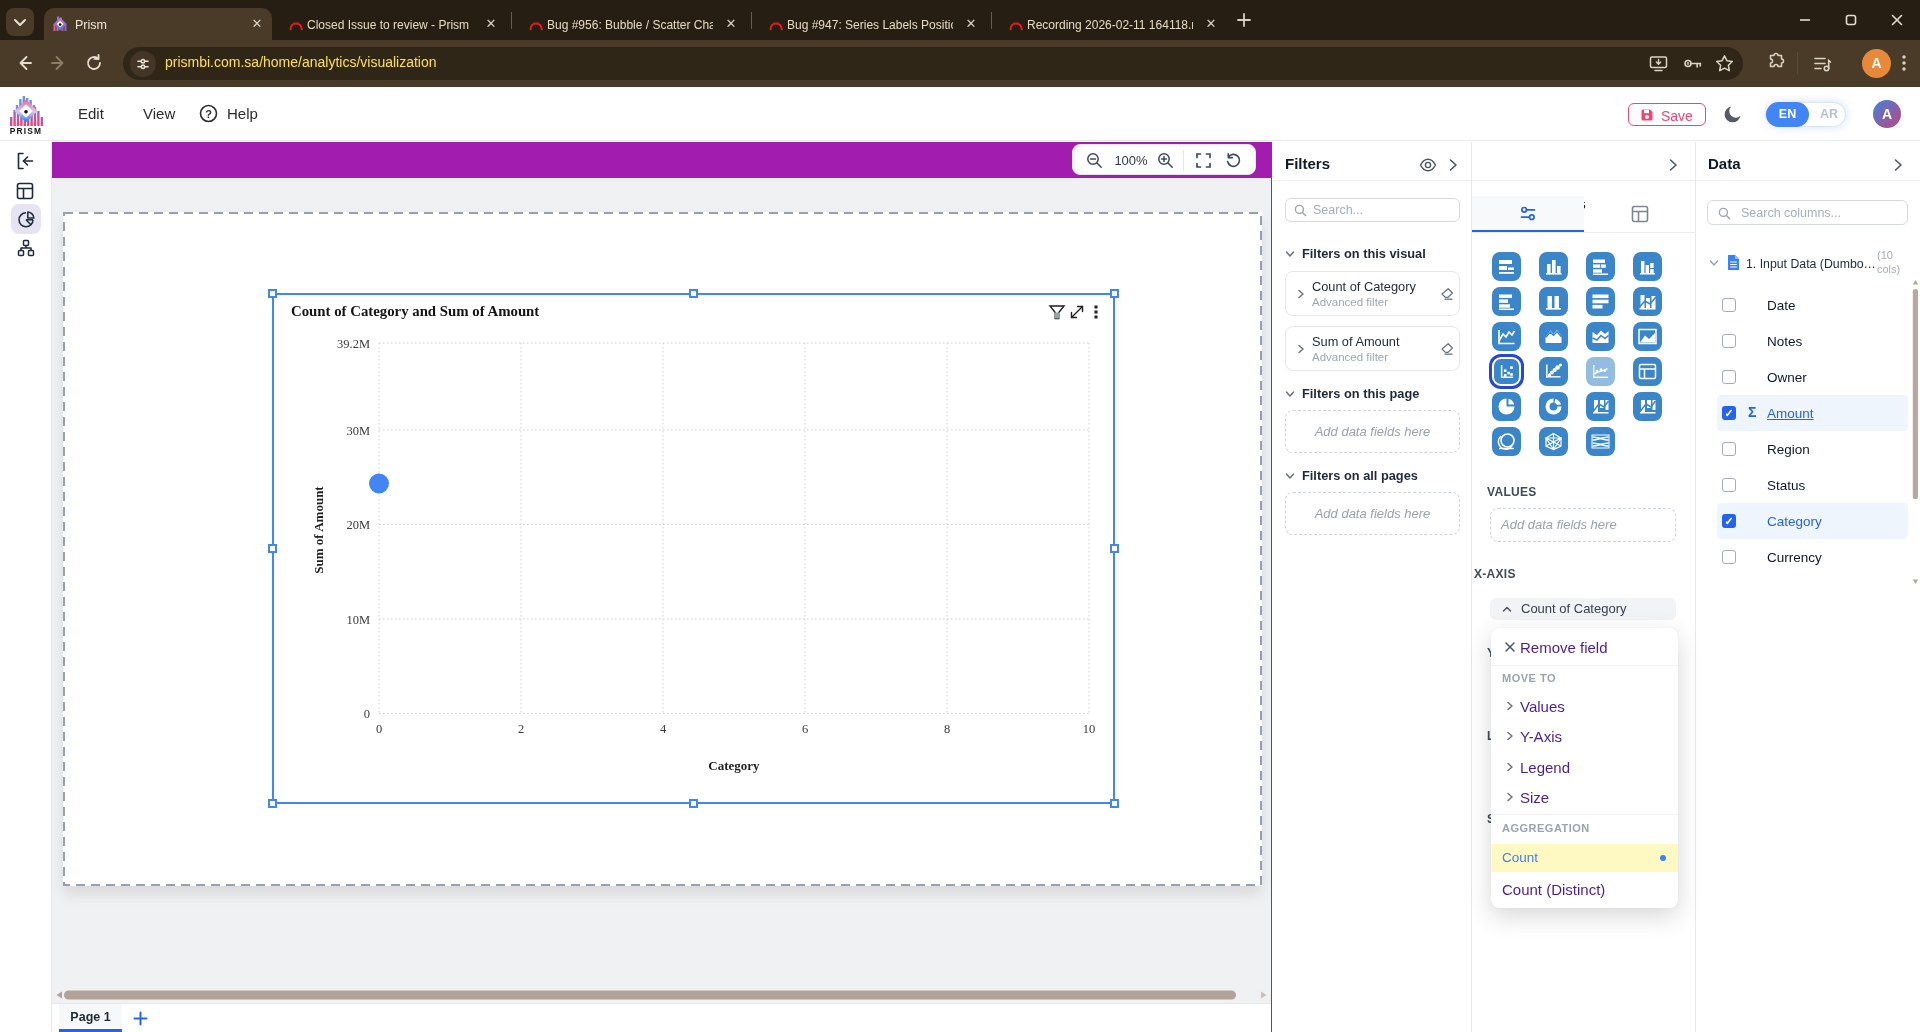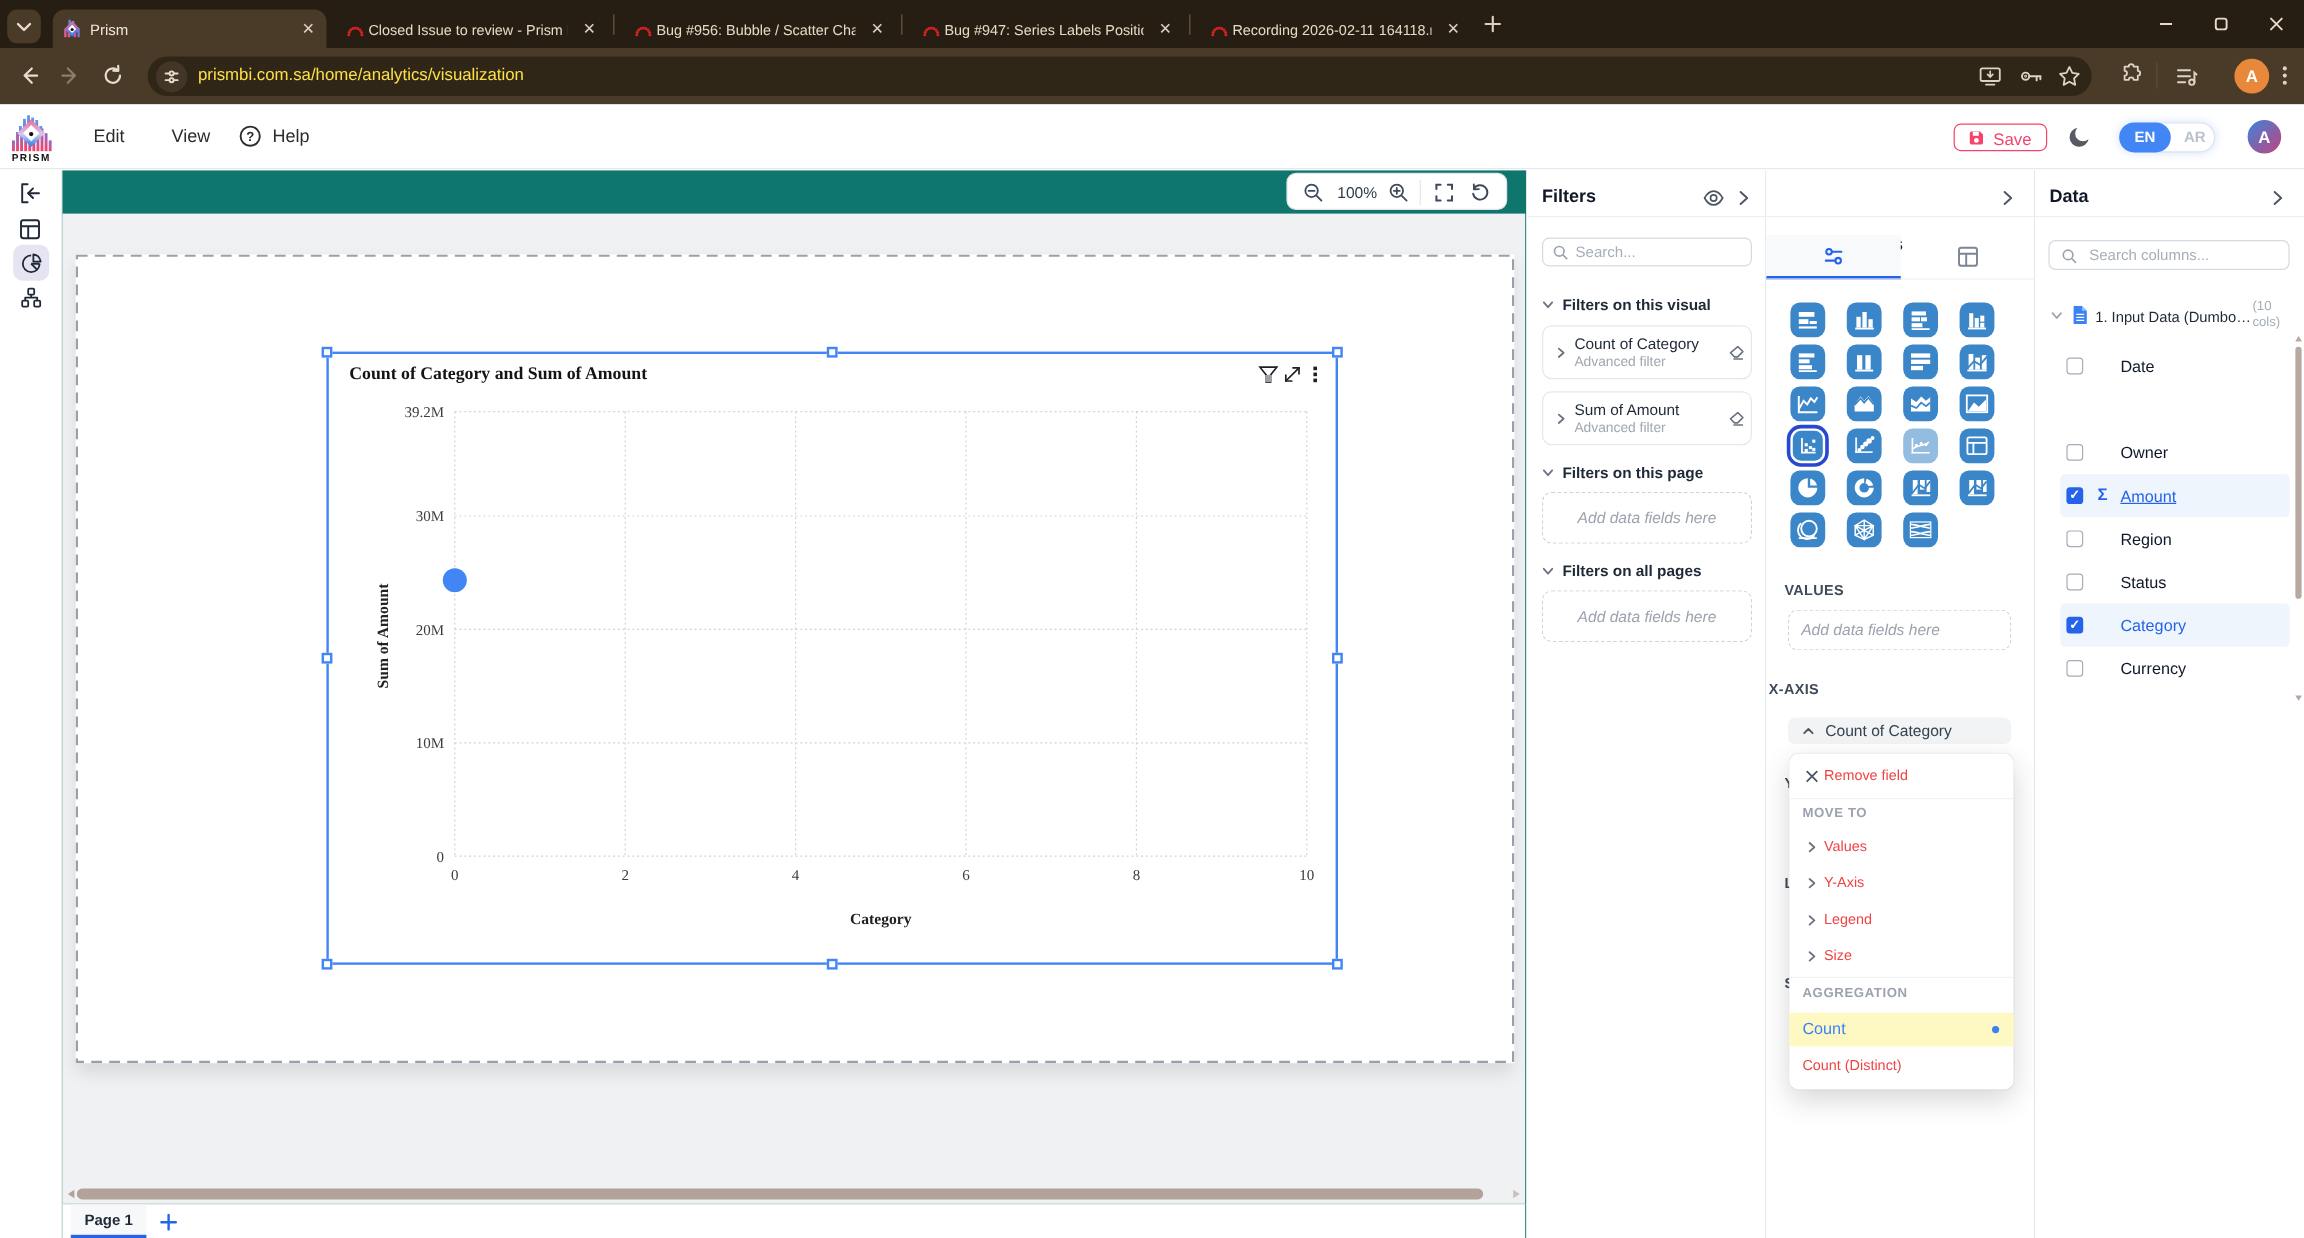--- a/index.html
+++ b/index.html
@@ -9,21 +9,21 @@
 #tabbar { position:absolute; left:0; top:0; width:1920px; height:40px; background:#271e13; }
 #toolbar { position:absolute; left:0; top:40px; width:1920px; height:47px; background:#4a3b29; }
 .tab { position:absolute; top:8px; height:32px; border-radius:10px 10px 0 0; }
 .tab-title { position:absolute; left:31px; top:9.5px; font-size:12px; color:#e6dac5; white-space:nowrap; overflow:hidden; }
 .tab-x { position:absolute; top:9px; width:14px; height:14px; color:#d9d0c2; font-size:13px; line-height:14px; text-align:center; }
 .tabsep { position:absolute; top:12px; width:1px; height:17px; background:#6a5a46; }
 
 #appheader { position:absolute; left:0; top:87px; width:1920px; height:54px; background:#fff; border-bottom:1px solid #e7e8ea; }
 .menuitem { position:absolute; top:18px; font-size:15px; color:#2b2b2b; }
 #sidebar { position:absolute; left:0; top:142px; width:52px; height:890px; background:#fff; border-right:1px solid #e7e8ea; }
-#canvascol { position:absolute; left:52px; top:142px; width:1220px; height:890px; background:#0f766e; }
+#canvascol { position:absolute; left:52px; top:142px; width:1220px; height:890px; background:#a21caf; }
 #canvasgray { position:absolute; left:0; top:36px; width:1219px; height:825px; background:#f0f1f3; }
 #page { position:absolute; left:11px; top:34px; width:1199px; height:674px; background:#fff; box-shadow:0 8px 14px rgba(0,0,0,0.10); }
 #pagetabs { position:absolute; left:0; top:861px; width:1219px; height:29px; background:#fff; border-top:1px solid #e7e8ea; }
 
 .panel { position:absolute; top:142px; height:890px; background:#fff; }
 #filterspanel { left:1272px; width:200px; border-right:1px solid #e7e8ea; }
 #vizpanel { left:1472px; width:224px; border-right:1px solid #e7e8ea; }
 #datapanel { left:1696px; width:224px; }
 .paneltitle { font-size:15px; font-weight:bold; color:#111827; }
 .sectionlabel { font-size:12px; font-weight:bold; color:#3f4a5a; letter-spacing:0.3px; }
@@ -33,21 +33,21 @@
 .vicon { position:absolute; width:29px; height:29px; border-radius:8px; background:#3a86c8; }
 .sel { border:2px solid #fff; box-shadow:0 0 0 3px #2847d2; border-radius:9px; }
 
 .drow { position:absolute; left:0px; width:224px; height:36px; }
 .dhl { position:absolute; left:21px; width:191px; height:36px; background:#eff5fd; border-radius:4px; }
 .cb { position:absolute; left:26px; top:11px; width:14px; height:14px; border:1.5px solid #a6adb8; border-radius:3px; background:#fff; }
 .cbc { position:absolute; left:26px; top:11px; width:14px; height:14px; border-radius:3px; background:#2563eb; color:#fff; font-size:11px; line-height:14px; text-align:center; font-weight:bold; }
 .dlabel { position:absolute; left:71px; top:11px; font-size:13.5px; color:#0f172a; }
 
 #dropdown { position:absolute; left:1491px; top:628px; width:187px; height:280px; background:#fff; border-radius:8px; box-shadow:0 8px 24px rgba(0,0,0,0.16), 0 0 1px rgba(0,0,0,0.1); }
-.ddi { position:absolute; left:0; width:187px; font-size:12px; color:#ef4444; }
+.ddi { position:absolute; left:0; width:187px; font-size:15px; color:#4c1d95; }
 .ddhead { position:absolute; left:11px; font-size:11px; font-weight:bold; color:#9ca3af; letter-spacing:0.5px; }
 </style>
 </head>
 <body>
 
 <div id="tabbar">
 
   <div class="abs" style="left:6px;top:8px;width:28px;height:28px;border-radius:8px;background:#4a3b29;">
     <svg width="28" height="28" viewBox="0 0 28 28">
         <path d="M9 12 L14 17 L19 12" stroke="#e9e0d2" stroke-width="2" fill="none" stroke-linecap="round" stroke-linejoin="round"></path>
@@ -752,20 +752,24 @@
         <path d="M4.2 8 H10.8 M4.2 10.5 H10.8 M4.2 13 H10.8"></path>
       </g>
     </svg>
   <div class="abs" style="left:50px;top:115px;width:131px;font-size:12.3px;color:#1f2937;white-space:nowrap;overflow:hidden;text-overflow:ellipsis;">1. Input Data (DumboData</div>
   <div class="abs" style="left:181px;top:106px;font-size:11px;color:#a7aeb8;line-height:14px;">(10<br>cols)</div>
 
   <div class="drow" style="top:145px;">
       <div class="cb"></div>
       <div class="dlabel">Date</div>
     </div>
+  <div class="drow" style="top:181px;">
+      <div class="cb"></div>
+      <div class="dlabel">Notes</div>
+    </div>
   <div class="drow" style="top:217px;">
       <div class="cb"></div>
       <div class="dlabel">Owner</div>
     </div>
   <div class="drow" style="top:253px;">
       <div class="dhl"></div>
       <div class="cbc">✓</div>
       <div class="abs" style="left:52px;top:9px;font-size:14px;color:#2563eb;font-weight:bold;">Σ</div>
       <div class="dlabel" style="color:#2563eb;text-decoration:underline;">Amount</div>
     </div>

